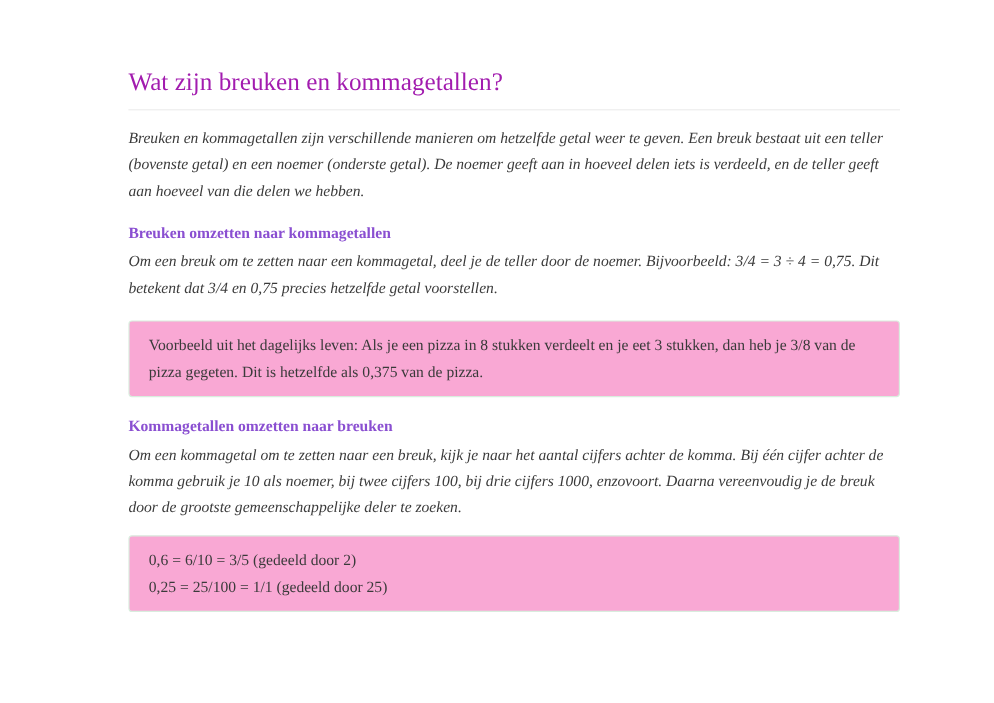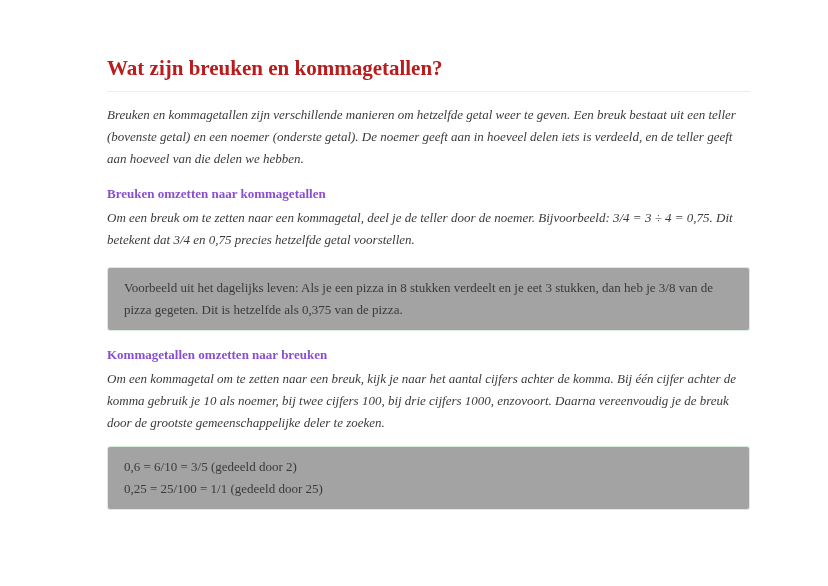--- a/index.html
+++ b/index.html
@@ -17,22 +17,22 @@
   .article {
     box-sizing: border-box;
     width: 643px;
     margin-left: 107px;
     padding-top: 56px;
   }
   .page-title {
     margin: 0 0 10px 0;
     font-size: 21px;
     line-height: 25px;
-    font-weight: 700;
-    color: #b91c1c;
+    font-weight: 400;
+    color: #a21caf;
   }
   .divider {
     border: none;
     border-top: 1px solid #ededed;
     margin: 0;
     height: 0;
   }
   .para {
     margin: 12px 0 0 0;
     font-size: 13px;
@@ -46,21 +46,21 @@
     line-height: 18px;
     font-weight: 700;
     color: #8a4fd1;
   }
   .section-heading + .para {
     margin-top: 4px;
   }
   .example-box {
     box-sizing: border-box;
     margin: 16px 0 0 0;
-    background: #a3a3a3;
+    background: #f9a8d4;
     border: 1px solid #d9edde;
     border-radius: 3px;
     padding: 9px 16px;
     font-size: 13px;
     line-height: 22px;
     color: #3a3a3a;
   }
   .example-box.second {
     margin-top: 12px;
   }

